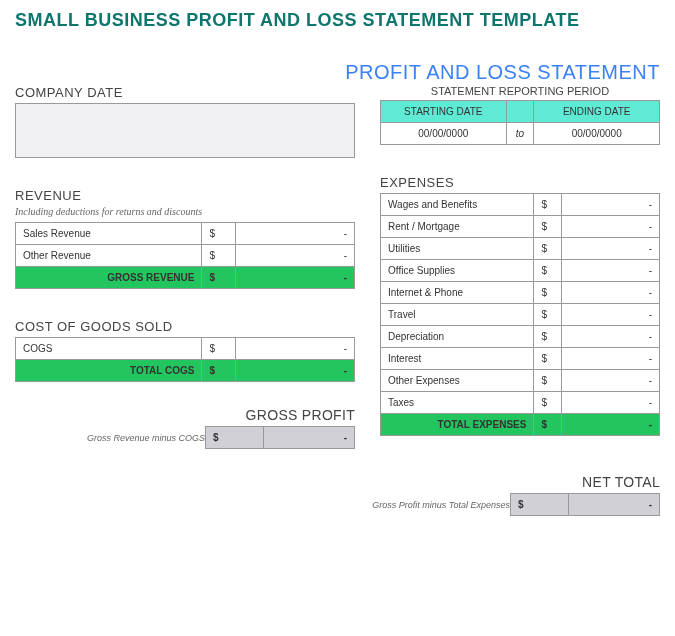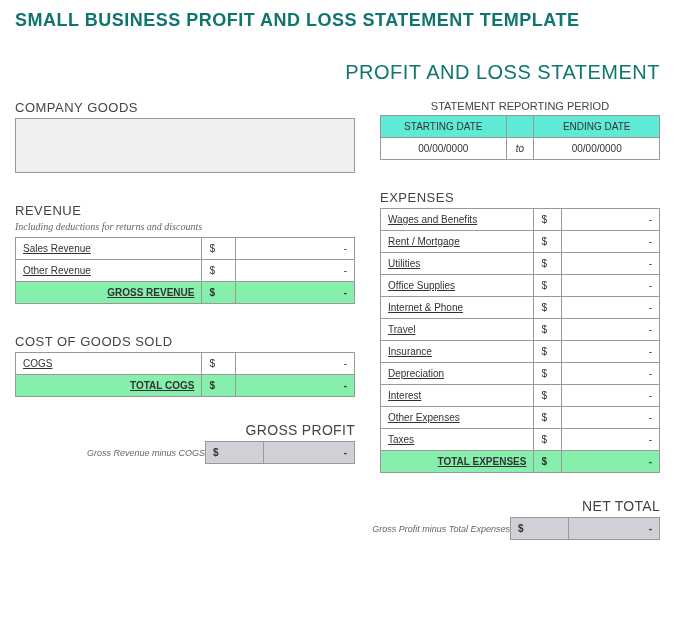--- a/index.html
+++ b/index.html
@@ -1,30 +1,30 @@
 <!DOCTYPE html>
 <html><head>
 <meta charset="utf-8">
 <style>
 * { box-sizing: border-box; margin: 0; padding: 0; }
 body { font-family: Arial, sans-serif; background: #fff; width: 675px; padding: 10px 15px; }
 .title-bar { font-family: "Century Gothic", Arial, sans-serif; font-size: 18px; font-weight: bold; color: #0f766e; letter-spacing: 0.5px; margin-bottom: 30px; }
-.doc-title { font-family: "Century Gothic", Arial, sans-serif; font-size: 20px; color: #0f766e; text-align: right; margin-bottom: 16px; letter-spacing: 0.5px; }
+.doc-title { font-family: "Century Gothic", Arial, sans-serif; font-size: 20px; color: #3b82f6; text-align: right; margin-bottom: 1px; letter-spacing: 0.5px; }
 .cols { display: flex; gap: 25px; }
 .left { flex: 0 0 340px; }
 .right { flex: 1; }
 .section-header { font-family: "Century Gothic", Arial, sans-serif; font-size: 13px; color: #444; letter-spacing: 0.5px; margin-bottom: 3px; }
 .subtext { font-family: Liberation Serif, serif; font-style: italic; font-size: 10px; color: #666; margin-bottom: 5px; }
 .company-box { width: 100%; height: 55px; background: #f0f0f2; border: 1px solid #999; }
 table { border-collapse: collapse; width: 100%; font-family: "Century Gothic", Arial, sans-serif; }
 td { border: 1px solid #999; padding: 4px 7px; font-size: 10px; color: #333; height: 22px; }
-.label-cell { width: 55%; text-decoration: underline; }
+.label-cell { width: 55%; }
 .curr-cell { width: 10%; }
 .val-cell { width: 35%; text-align: right; }
-.total-row td { background: #86efac; font-weight: bold; }
+.total-row td { background: #22c55e; font-weight: bold; }
 .total-row .label-cell { text-align: right; }
 .period-header { text-align: center; font-family: "Century Gothic", Arial, sans-serif; font-size: 11px; color: #444; margin-bottom: 3px; }
 .period-table td { text-align: center; vertical-align: middle; }
 .period-head td { background: #5eead4; font-size: 10px; }
 .period-to { width: 10%; font-size: 10px; font-style: italic; }
 .sub-section-header { font-family: "Century Gothic", Arial, sans-serif; font-size: 14px; color: #444; text-align: right; margin-bottom: 3px; letter-spacing: 0.3px; }
 .calc-row { display: flex; align-items: stretch; }
 .calc-label { flex: 1; font-family: "Century Gothic", Arial, sans-serif; font-style: italic; font-size: 9px; color: #666; text-align: right; display: flex; align-items: center; justify-content: flex-end; }
 .calc-table { flex: 0 0 150px; }
 .calc-table table { width: 150px; }
@@ -35,21 +35,21 @@
 .full-width-note .calc-label { flex: 0 0 495px; }
 </style>
 </head>
 <body>
 
 <div class="title-bar">SMALL BUSINESS PROFIT AND LOSS STATEMENT TEMPLATE</div>
 <div class="doc-title">PROFIT AND LOSS STATEMENT</div>
 
 <div class="cols">
   <div class="left">
-    <div class="section-header">COMPANY GOODS</div>
+    <div class="section-header">COMPANY DATE</div>
     <div class="company-box"></div>
 
     <div class="spacer-md"></div>
 
     <div class="section-header">REVENUE</div>
     <div class="subtext">Including deductions for returns and discounts</div>
     <table>
       <tbody>
           <tr>
         <td class="label-cell">Sales Revenue</td>
@@ -151,25 +151,20 @@
             <td class="label-cell">Internet &amp; Phone</td>
             <td class="curr-cell">$</td>
             <td class="val-cell">-</td>
           </tr>
       <tr>
             <td class="label-cell">Travel</td>
             <td class="curr-cell">$</td>
             <td class="val-cell">-</td>
           </tr>
       <tr>
-            <td class="label-cell">Insurance</td>
-            <td class="curr-cell">$</td>
-            <td class="val-cell">-</td>
-          </tr>
-      <tr>
             <td class="label-cell">Depreciation</td>
             <td class="curr-cell">$</td>
             <td class="val-cell">-</td>
           </tr>
       <tr>
             <td class="label-cell">Interest</td>
             <td class="curr-cell">$</td>
             <td class="val-cell">-</td>
           </tr>
       <tr>

